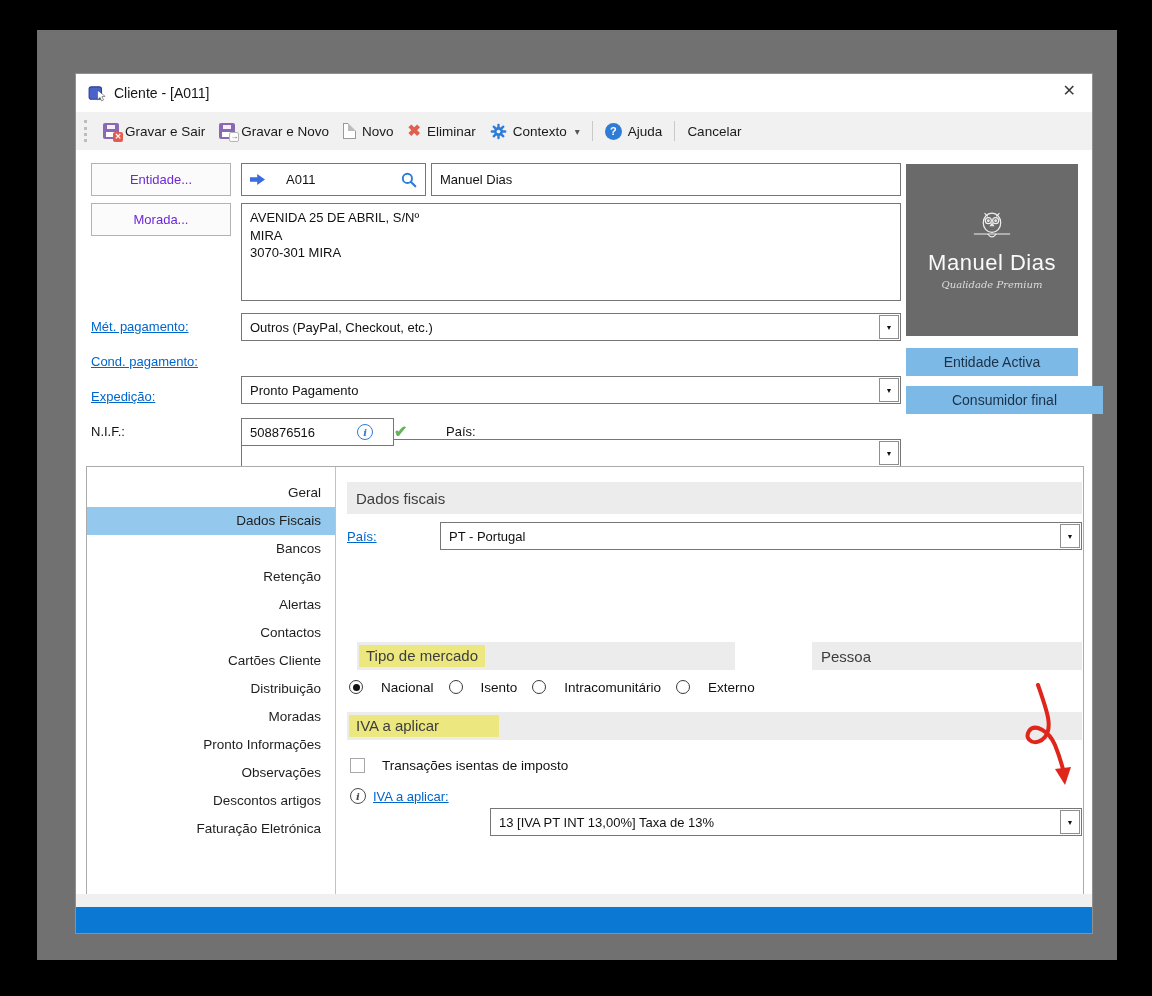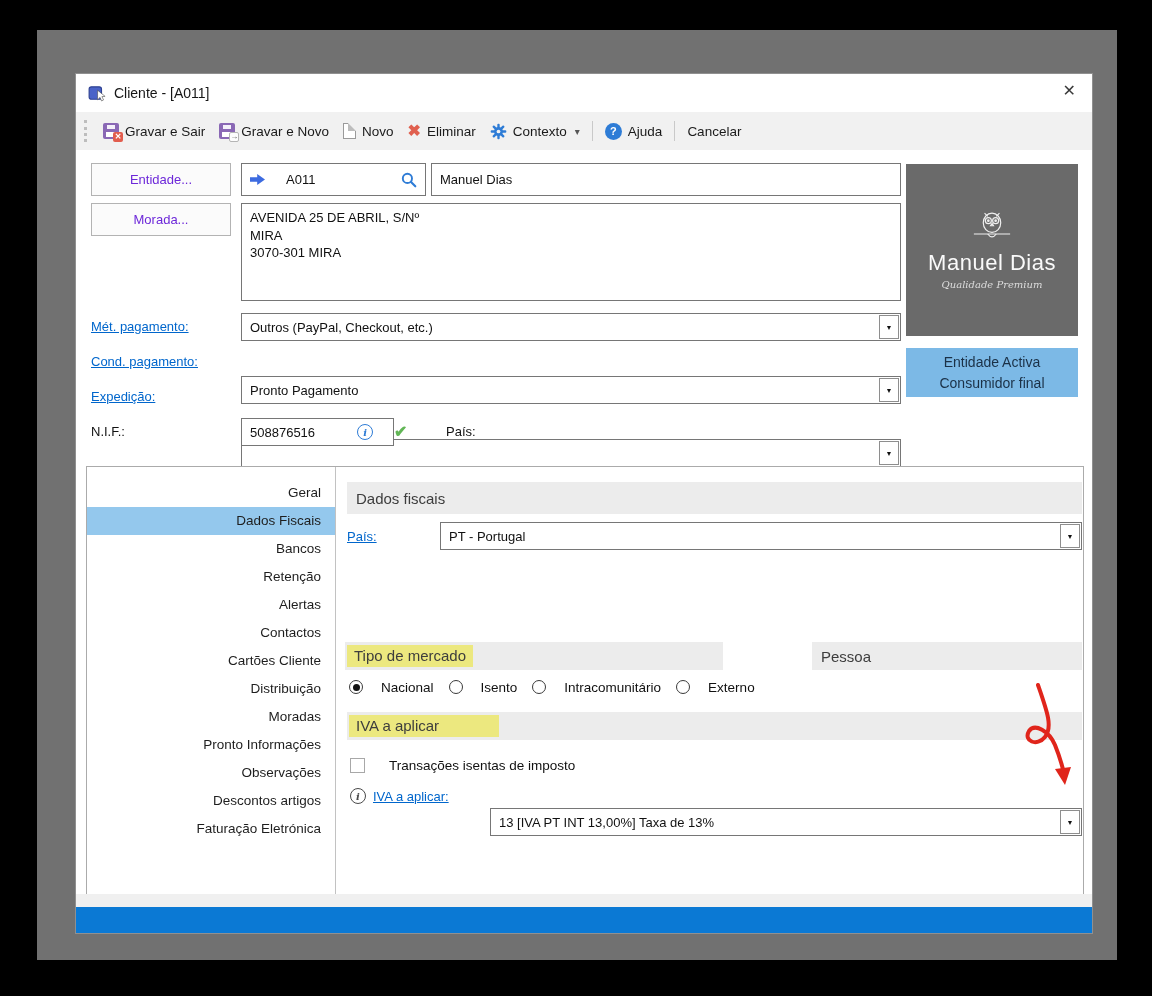--- a/index.html
+++ b/index.html
@@ -181,21 +181,21 @@
     <span>Pronto Pagamento</span>
     <span class="dd">▼</span>
   </div>
   <div class="badge abs" style="left:830px; top:274px; width:172px; height:28px;">Entidade Activa</div>
 
   <div class="linklbl abs" style="left:15px; top:315px;">Expedição:</div>
   <div class="combo abs" style="left:165px; top:309px; width:660px; height:28px;">
     <span></span>
     <span class="dd">▼</span>
   </div>
-  <div class="badge abs" style="left:830px; top:295px; width:172px; height:28px;">Consumidor final</div>
+  <div class="badge abs" style="left:830px; top:312px; width:197px; height:28px;">Consumidor final</div>
 
   <div class="lbl abs" style="left:15px; top:350px;">N.I.F.:</div>
   <div class="field abs" style="left:165px; top:344px; width:153px; height:28px;">
     <span>508876516</span>
     <span style="flex:1"></span>
     <span class="info-i">i</span>
     <span class="checkmark">✔</span>
   </div>
   <div class="lbl abs" style="left:370px; top:350px;">País:</div>
   <div class="combo abs" style="left:435px; top:344px; width:390px; height:28px;">
@@ -225,21 +225,21 @@
       <div class="band" style="left:10px; top:15px; width:735px; height:32px;">
         <span>Dados fiscais</span>
       </div>
 
       <div class="linklbl abs" style="left:10px; top:62px;">País:</div>
       <div class="combo abs" style="left:103px; top:55px; width:642px; height:28px;">
         <span>PT - Portugal</span>
         <span class="dd">▼</span>
       </div>
 
-      <div class="band" style="left:8px; top:175px; width:378px; height:28px;">
+      <div class="band" style="left:20px; top:175px; width:378px; height:28px;">
         <span class="hl">Tipo de mercado</span>
       </div>
       <div class="band" style="left:475px; top:175px; width:270px; height:28px;">
         <span>Pessoa</span>
       </div>
 
       <div class="abs" style="left:12px; top:208px; height:24px; display:flex; align-items:center;">
         <span class="radio-opt">
             <span class="rb checked"></span>
             <span>Nacional</span>
@@ -265,21 +265,21 @@
         <span class="radio-opt">
             <span class="rb"></span>
             <span>Colectiva</span>
           </span>
       </div>
 
       <div class="band" style="left:10px; top:245px; width:735px; height:28px;">
         <span class="hl hl-iva">IVA a aplicar</span>
       </div>
 
-      <div class="abs" style="left:13px; top:287px; height:22px; display:flex; align-items:center; gap:24px;">
+      <div class="abs" style="left:13px; top:287px; height:22px; display:flex; align-items:center; gap:17px;">
         <span class="cb"></span>
         <span class="lbl" style="font-size:13.5px;">Transações isentas de imposto</span>
       </div>
 
       <div class="abs" style="left:13px; top:318px; height:22px; display:flex; align-items:center; gap:7px;">
         <span class="info-i dark">i</span>
         <span class="linklbl">IVA a aplicar:</span>
       </div>
       <div class="combo abs" style="left:153px; top:313px; width:592px; height:28px;">
         <span>13 [IVA PT INT 13,00%] Taxa de 13%</span>

